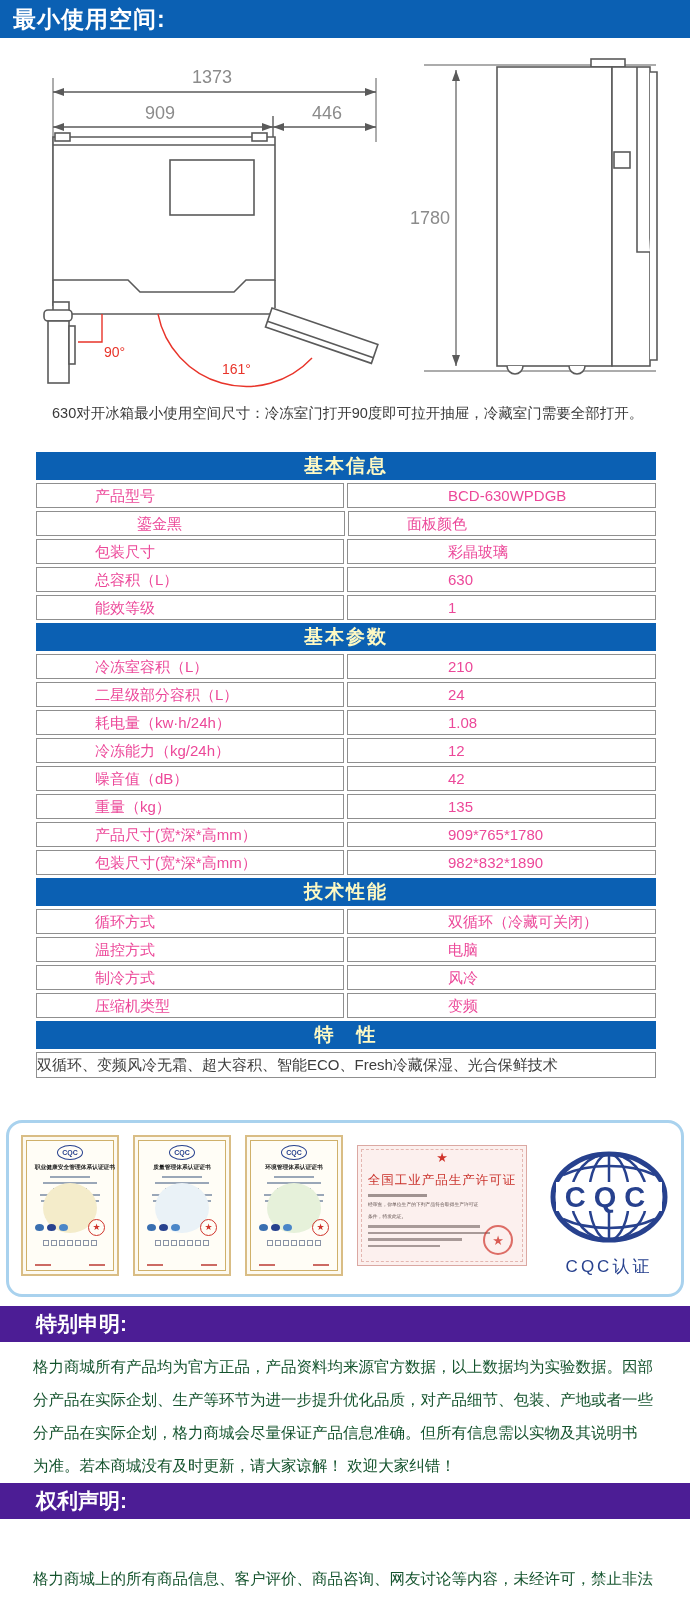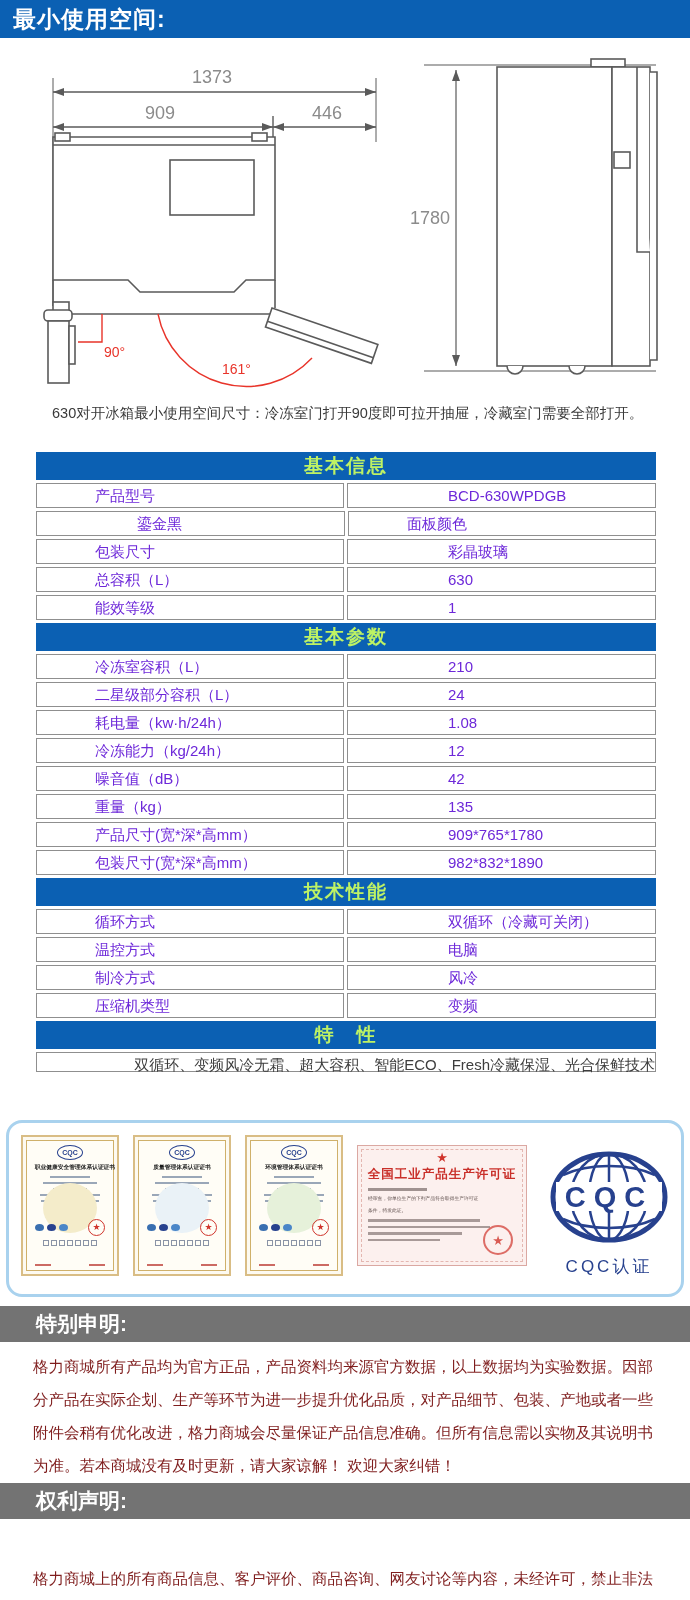--- a/index.html
+++ b/index.html
@@ -15,28 +15,28 @@
   .diagram-area { position:absolute; top:38px; left:0; width:690px; height:368px; }
   .topview  { position:absolute; left:40px;  top:18px; }
   .sideview { position:absolute; left:396px; top:18px; }
   .dimtxt { font-size:18px; fill:#8b8b8b; font-family:"Liberation Sans","DejaVu Sans",sans-serif; }
   .redtxt { font-size:14px; fill:#e8342a; font-family:"Liberation Sans","DejaVu Sans",sans-serif; }
 
   .caption { position:absolute; top:404px; left:52px; width:610px; font-size:14.5px; color:#3a3a3a; }
 
   
   .spec-table { position:absolute; top:452px; left:36px; width:620px; }
-  .sec-header { height:28px; margin-bottom:3px; background:#0b60b3; color:#bef264; text-align:center;
+  .sec-header { height:28px; margin-bottom:3px; background:#0b60b3; color:#fef9c3; text-align:center;
                 font-size:19px; font-weight:bold; line-height:28px; letter-spacing:2px; }
   .spec-row { display:flex; gap:3px; margin-bottom:3px; }
-  .spec-cell { border:1px solid #8f8f8f; height:25px; line-height:23px; font-size:15px; color:#6d28d9;
+  .spec-cell { border:1px solid #8f8f8f; height:25px; line-height:23px; font-size:15px; color:#ec4899;
                box-sizing:border-box; background:#fff; }
   .cell-label { width:308px; padding-left:58px; }
   .cell-value { flex:1; padding-left:100px; }
-  .full-cell { border:1px solid #8f8f8f; height:20px; line-height:24px; text-align:right;
+  .full-cell { border:1px solid #8f8f8f; height:26px; line-height:24px; text-align:left;
                font-size:15px; color:#3d3d3d; margin-bottom:11px; box-sizing:border-box; }
 
   
   .cert-card { position:absolute; top:1120px; left:6px; width:678px; height:177px; box-sizing:border-box;
                border:3px solid #a9d2ee; border-radius:16px; background:#fff; }
   .certs-row { display:flex; align-items:flex-start; padding:12px 8px 0 12px; gap:14px; }
   .cert { width:98px; height:141px; box-sizing:border-box; background:#fdfaf1; border:2px solid #d9bd85;
           padding:3px; flex:none; }
   .cert-inner { border:1px solid #cfb06a; height:131px; position:relative; background:#fffdf6; box-sizing:border-box; }
   .cqc-oval { width:26px; height:15px; border:1.5px solid #27418e; border-radius:50%; font-size:7px;
@@ -53,37 +53,37 @@
   .cert-dot { width:9px; height:7px; border-radius:50%; }
   .cert-seal { margin-left:auto; width:17px; height:17px; border-radius:50%; border:1.5px solid #d0342c;
                color:#d0342c; font-size:9px; text-align:center; line-height:15px; box-sizing:border-box; }
   .cert-bottomline { position:absolute; bottom:4px; left:8px; right:8px; display:flex; justify-content:space-between; }
   .cert-redbar { width:16px; height:2px; background:#cc6a63; }
 
   .license { width:170px; height:121px; box-sizing:border-box; background:#fcf0ee; border:1px solid #dba8a2;
              position:relative; padding:5px 6px; margin-top:10px; flex:none; }
   .license::before { content:""; position:absolute; inset:3px; border:1px dashed #e4b7b1; pointer-events:none; }
   .license-emblem { text-align:center; color:#d0342c; font-size:13px; line-height:14px; }
-  .license-title { color:#c9302a; font-weight:bold; font-size:12.5px; text-align:center; margin-top:1px;
+  .license-title { color:#c9302a; font-weight:normal; font-size:12.5px; text-align:center; margin-top:7px;
                    letter-spacing:1px; white-space:nowrap; }
   .license-co { height:3px; width:38%; background:#a09290; margin:5px 0 0 4px; }
   .license-line { font-size:6px; color:#5a4a48; margin:3px 0 0 4px; white-space:nowrap;
                   transform:scale(0.8); transform-origin:left center; }
   .license-fieldbars div { height:2.5px; background:#a89a98; margin:4px 0 0 4px; }
   .license-seal { position:absolute; right:13px; bottom:10px; width:30px; height:30px; border-radius:50%;
                   border:2px solid rgba(208,52,44,.7); color:rgba(208,52,44,.8); font-size:13px;
                   text-align:center; line-height:27px; box-sizing:border-box; }
 
   .cqc-block { width:136px; text-align:center; margin-top:16px; flex:none; }
   .cqc-caption { margin-top:8px; font-size:17px; color:#27418e; letter-spacing:3px; }
 
   
-  .stmt-bar { position:absolute; left:0; width:690px; height:36px; background:#737373; color:#fff;
+  .stmt-bar { position:absolute; left:0; width:690px; height:36px; background:#4c1d95; color:#fff;
               font-size:21px; font-weight:bold; line-height:36px; padding-left:36px; box-sizing:border-box; }
-  .stmt-body { position:absolute; left:33px; width:626px; font-size:15.5px; color:#7f1d1d; }
+  .stmt-body { position:absolute; left:33px; width:626px; font-size:15.5px; color:#14532d; }
   .stmt-body .line { height:33px; line-height:33px; white-space:nowrap; }
   .bar1 { top:1306px; } .body1 { top:1350px; }
   .bar2 { top:1483px; } .body2 { top:1524px;margin-top:38px; }
 </style>
 </head>
 <body>
 
 <div class="page">
 
   <div class="top-bar">
@@ -371,21 +371,21 @@
       </div>
     </div>
   </div>
 
   <div class="stmt-bar bar1">
     <span>特别申明:</span>
   </div>
   <div class="stmt-body body1">
       <div class="line">格力商城所有产品均为官方正品，产品资料均来源官方数据，以上数据均为实验数据。因部</div>
       <div class="line">分产品在实际企划、生产等环节为进一步提升优化品质，对产品细节、包装、产地或者一些</div>
-      <div class="line">附件会稍有优化改进，格力商城会尽量保证产品信息准确。但所有信息需以实物及其说明书</div>
+      <div class="line">分产品在实际企划，格力商城会尽量保证产品信息准确。但所有信息需以实物及其说明书</div>
       <div class="line">为准。若本商城没有及时更新，请大家谅解！ 欢迎大家纠错！</div>
     </div>
 
   <div class="stmt-bar bar2">
     <span>权利声明:</span>
   </div>
   <div class="stmt-body body2">
       <div class="line">格力商城上的所有商品信息、客户评价、商品咨询、网友讨论等内容，未经许可，禁止非法</div>
       <div class="line">转载使用。</div>
     </div>

